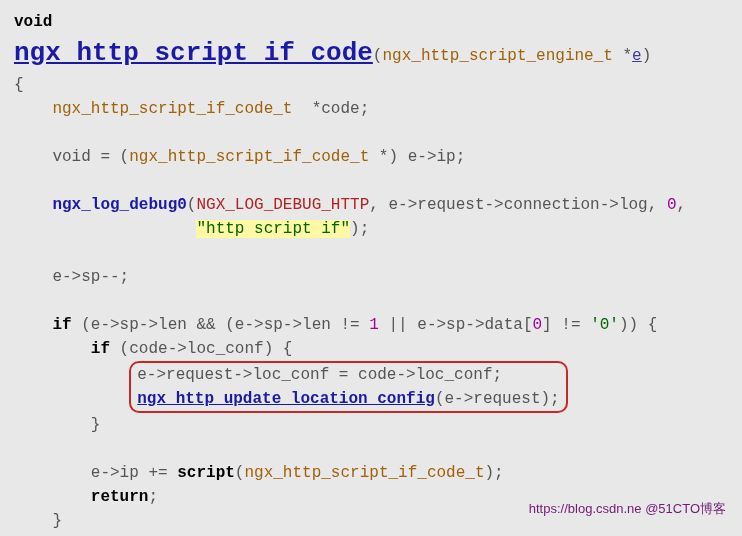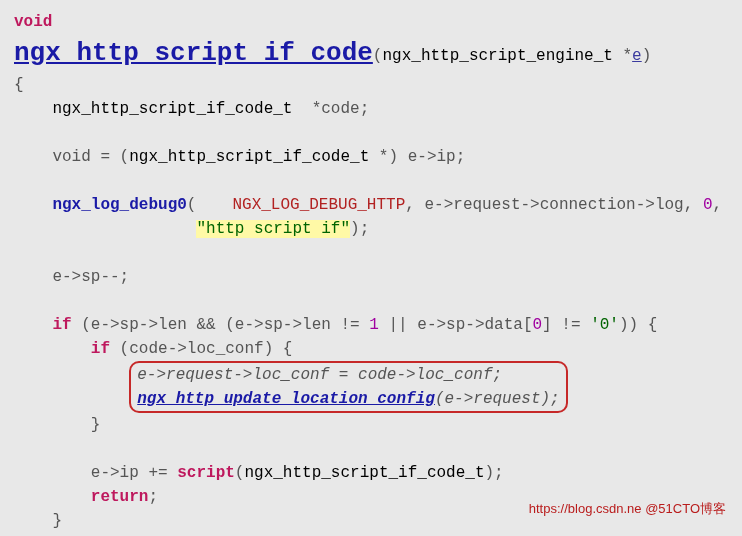--- a/index.html
+++ b/index.html
@@ -13,44 +13,43 @@
     height: 536px;
     overflow: hidden;
     position: relative;
   }
   pre {
     margin: 0;
     padding: 10px 14px;
     white-space: pre;
     font-family: inherit;
   }
-  .kw { color: #be185d; font-weight: bold; }          
+  .kw { color: #000000; font-weight: bold; }          
   .fn-decl { color: #1a1aa6; font-weight: bold; text-decoration: underline; font-size: 26px; }
-  .type { color: #000000; font-family: Liberation Mono, monospace; }
+  .type { color: #a16207; font-family: Liberation Mono, monospace; }
   .param { color: #3a3a9e; text-decoration: underline; }
   .punct { color: #555; }
   .member { color: #555; }
   .fn-call { color: #1a1aa6; font-weight: bold; }
   .fn-call-u { color: #1a1aa6; font-weight: bold; text-decoration: underline;}
-  .macro { color: #b22222; margin-left: 36px; }
+  .macro { color: #b22222; }
   .num { color: #a000a0; }
   .str { color: #006400; background: #fff9a6; }
   .chr { color: #006400; }
   .hlbox {
     border: 2px solid #c62828;
     border-radius: 10px;
     padding: 0 6px;
     display: inline-block;
-    font-style: italic;
   }
   .watermark {
     position: absolute;
     right: 16px;
     bottom: 18px;
-    color: #b91c1c;
+    color: #701a75;
     font-size: 13px;
     font-family: Arial, sans-serif;
   }
 </style>
 </head>
 <body>
 
 <pre><span class="kw">void</span>
 <span class="fn-decl">ngx_http_script_if_code</span><span class="punct">(</span><span class="type">ngx_http_script_engine_t</span><span class="punct"> *</span><span class="param">e</span><span class="punct">)</span>
 <span class="punct">{</span>

